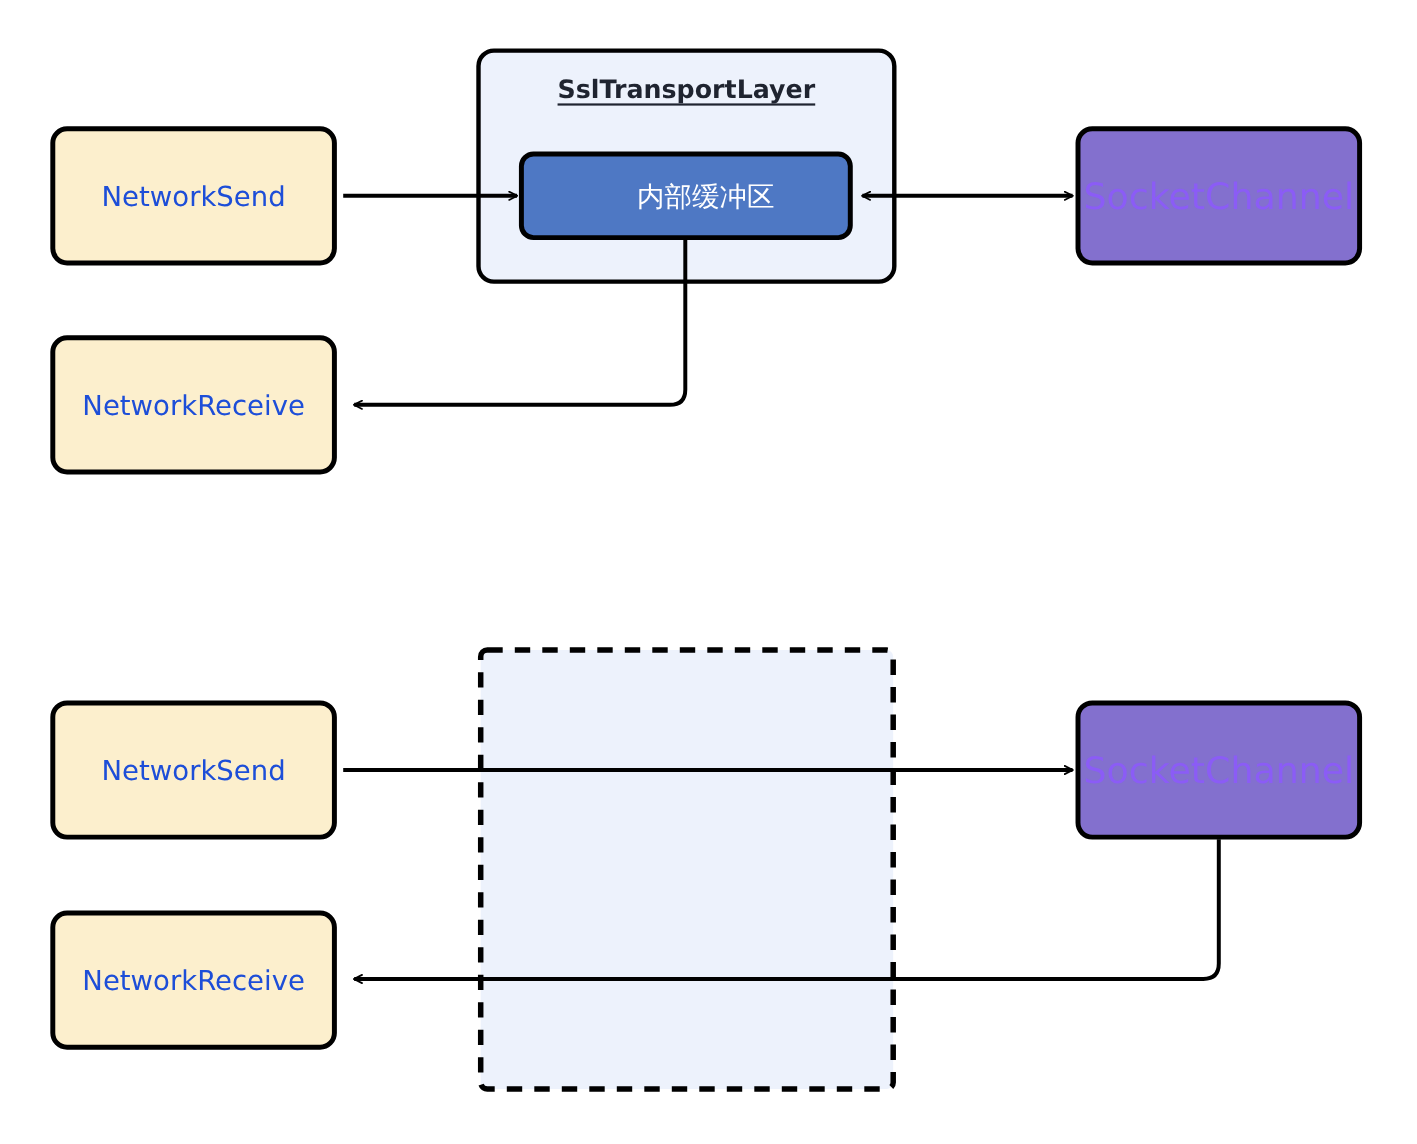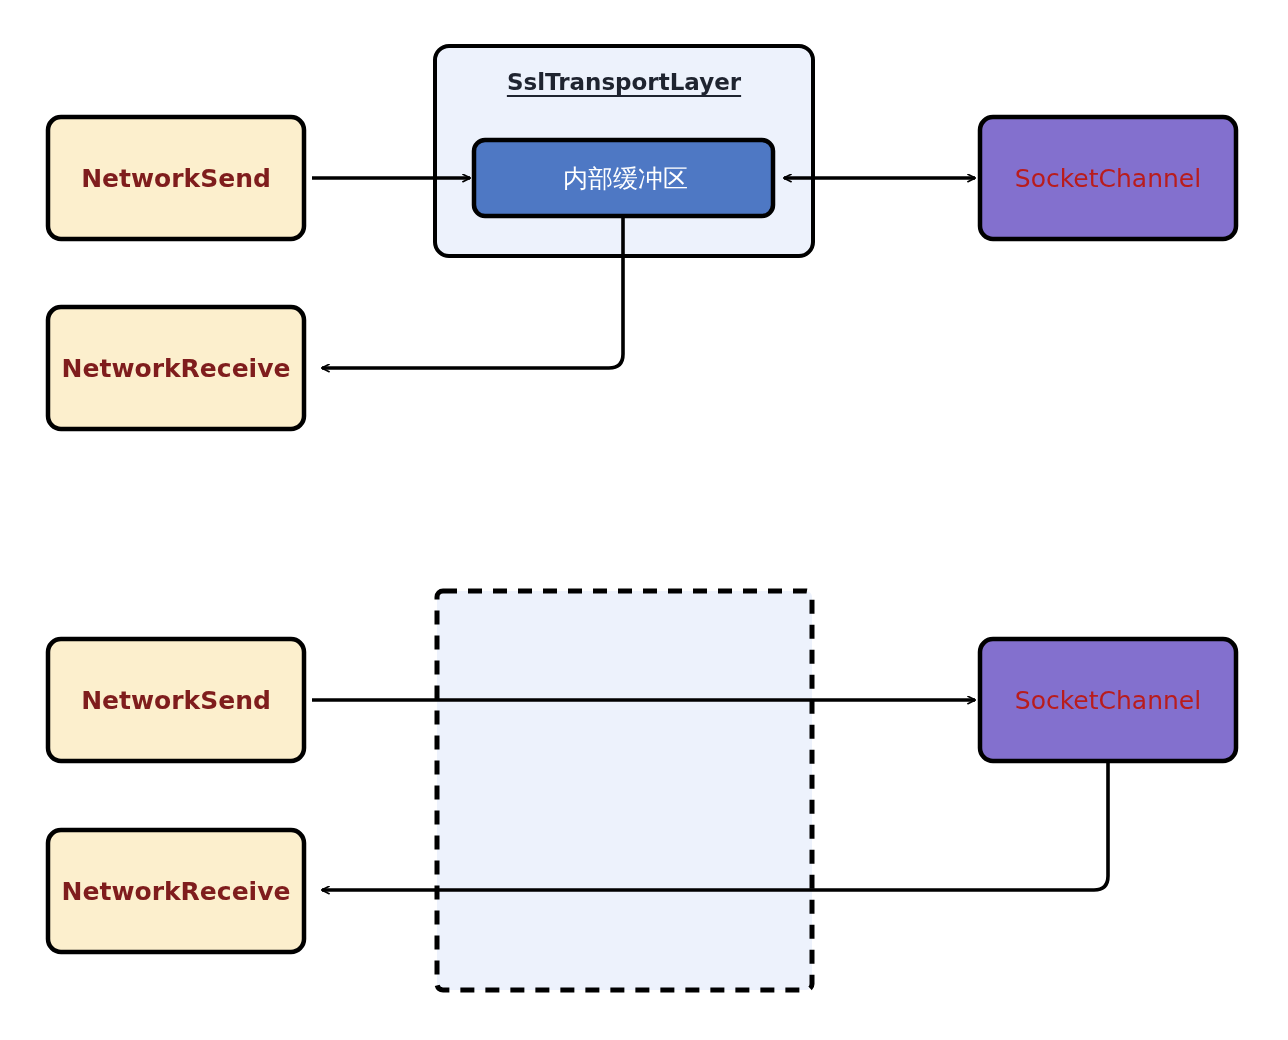--- a/index.html
+++ b/index.html
@@ -32,27 +32,27 @@
   .node-label {
     position: absolute;
     display: flex;
     align-items: center;
     justify-content: center;
     text-align: center;
     pointer-events: none;
     white-space: nowrap;
   }
   .lbl-cream {
-    color: #7f1d1d;
+    color: #1d4ed8;
     font-size: 25px;
-    font-weight: 700;
+    font-weight: 400;
   }
   .lbl-purple {
-    color: #b91c1c;
-    font-size: 25px;
+    color: #8b5cf6;
+    font-size: 33px;
     font-weight: 400;
   }
   .lbl-blue {
     color: #ffffff;
     font-size: 25px;
     font-weight: 400;
   }
   .lbl-group {
     color: #1f2430;
     font-size: 23px;
@@ -108,21 +108,21 @@
       <rect x="980" y="639" width="256" height="122" rx="13" ry="13" fill="#8370CE" stroke="#000000" stroke-width="4.5"></rect>
     </g>
   </svg>
 
   <div class="node-label lbl-group" style="left:435px; top:60px; width:378px; height:44px;">SslTransportLayer</div>
 
   <div class="node-label lbl-cream" style="left:48px; top:117px; width:256px; height:122px;">NetworkSend</div>
 
   <div class="node-label lbl-cream" style="left:48px; top:307px; width:256px; height:122px;">NetworkReceive</div>
 
-  <div class="node-label lbl-blue" style="left:476px; top:140px; width:299px; height:76px;">内部缓冲区</div>
+  <div class="node-label lbl-blue" style="left:492px; top:140px; width:299px; height:76px;">内部缓冲区</div>
 
   <div class="node-label lbl-purple" style="left:980px; top:117px; width:256px; height:122px;">SocketChannel</div>
 
 
   <div class="node-label lbl-cream" style="left:48px; top:639px; width:256px; height:122px;">NetworkSend</div>
 
   <div class="node-label lbl-cream" style="left:48px; top:830px; width:256px; height:122px;">NetworkReceive</div>
 
   <div class="node-label lbl-purple" style="left:980px; top:639px; width:256px; height:122px;">SocketChannel</div>
 

